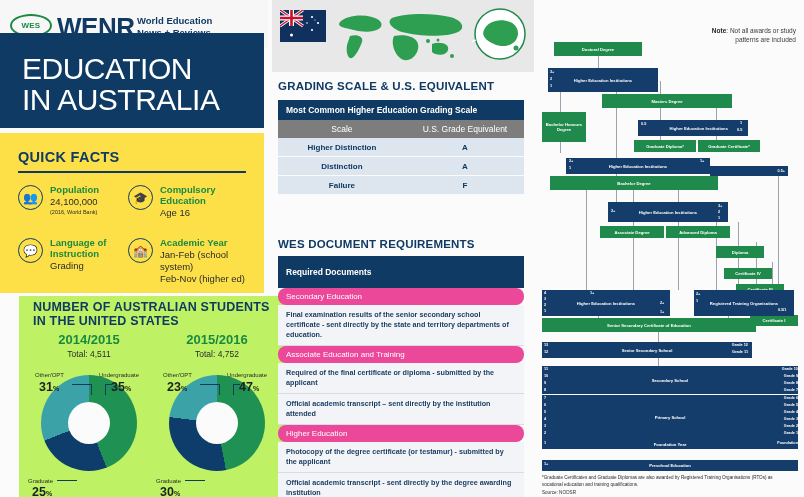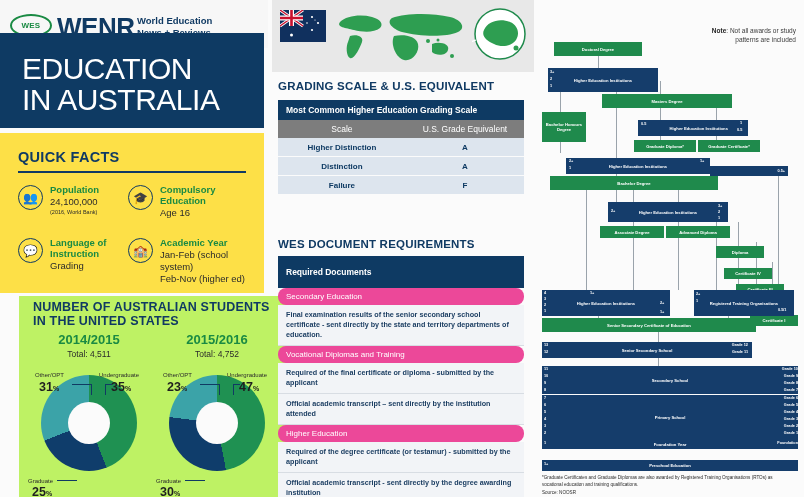--- a/index.html
+++ b/index.html
@@ -267,33 +267,33 @@
           <tr class="dhdr">
         <td>Required Documents</td>
           </tr>
       <tr class="dcat">
         <td>Secondary Education</td>
           </tr>
       <tr class="drow">
         <td>Final examination results of the senior secondary school certificate - sent directly by the state and territory departments of education.</td>
           </tr>
       <tr class="dcat">
-        <td>Vocational Diplomas and Training</td>
+        <td>Associate Education and Training</td>
           </tr>
       <tr class="drow">
         <td>Required of the final certificate or diploma - submitted by the applicant</td>
           </tr>
       <tr class="drow">
         <td>Official academic transcript – sent directly by the institution attended</td>
           </tr>
       <tr class="dcat">
         <td>Higher Education</td>
           </tr>
       <tr class="drow">
-        <td>Required of the degree certificate (or testamur) -  submitted by the applicant</td>
+        <td>Photocopy of the degree certificate (or testamur) -  submitted by the applicant</td>
           </tr>
       <tr class="drow">
         <td>Official academic transcript  - sent directly by the degree awarding institution</td>
           </tr>
       <tr class="drow">
         <td>For doctoral degrees – a letter confirming the conferral of the degree sent directly by the awarding institution</td>
           </tr>
     </tbody>
       </table>
   </div>

